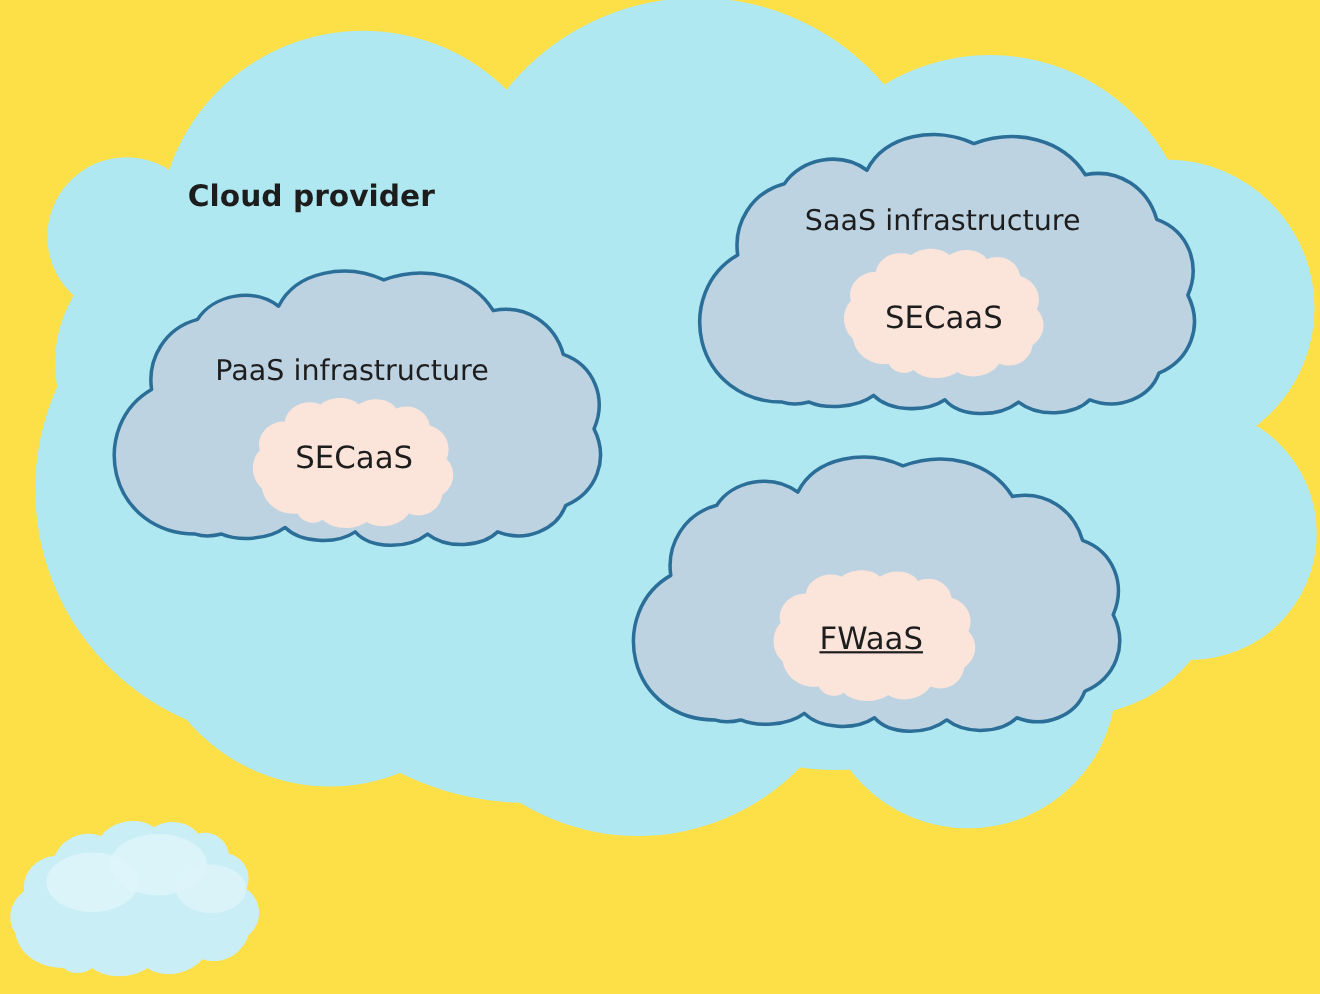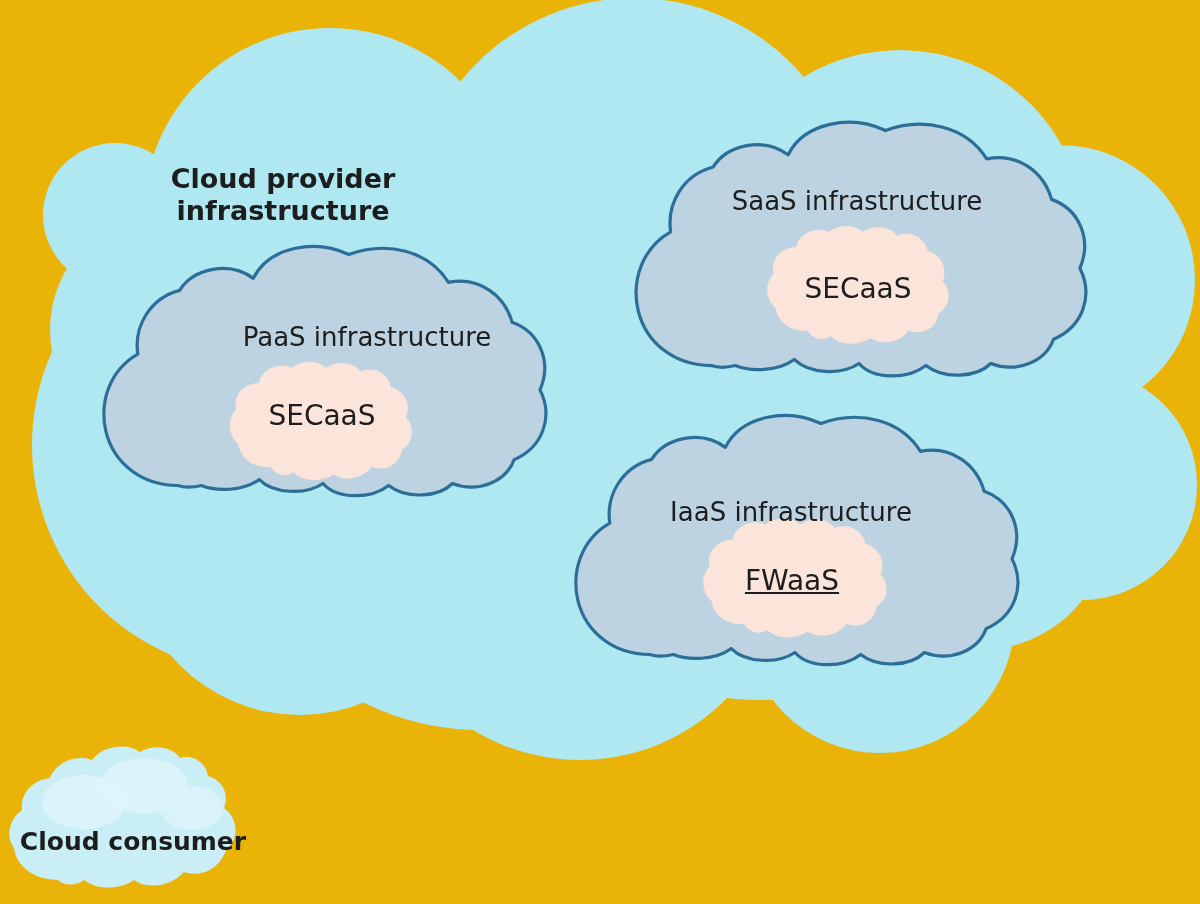--- a/index.html
+++ b/index.html
@@ -1,20 +1,20 @@
 <!DOCTYPE html>
 <html><head>
 <meta charset="utf-8">
 <style>
   html, body { margin: 0; padding: 0; background: #ffffff; }
   .stage {
     position: relative;
     width: 1200px;
     height: 904px;
-    background: #eab308;
+    background: #fde047;
     overflow: hidden;
     font-family: "DejaVu Sans", "Liberation Sans", sans-serif;
   }
   .stage svg.diagram {
     position: absolute;
     left: 0; top: 0;
     width: 1200px; height: 904px;
     display: block;
   }
   .lbl {
@@ -123,27 +123,24 @@
         C 70,146 58,146 52,140
         Z" fill="#c9eef5"></path>
       <ellipse opacity="0.85" cx="78" cy="62" rx="42" ry="27" fill="#def4fa"></ellipse>
       <ellipse opacity="0.85" cx="138" cy="46" rx="44" ry="28" fill="#def4fa"></ellipse>
       <ellipse opacity="0.75" cx="186" cy="68" rx="32" ry="22" fill="#def4fa"></ellipse>
     </g>
   </svg>
 
   <div class="lbl title bold" style="left:283px; top:163px;">
     <div>Cloud provider</div>
-    <div>infrastructure</div>
   </div>
 
-  <div class="lbl" style="left:320px; top:322px;margin-left:47px;">PaaS infrastructure</div>
+  <div class="lbl" style="left:320px; top:322px;">PaaS infrastructure</div>
   <div class="lbl service" style="left:322px; top:399px;">SECaaS</div>
 
   <div class="lbl" style="left:857px; top:186px;">SaaS infrastructure</div>
   <div class="lbl service" style="left:858px; top:272px;">SECaaS</div>
 
-  <div class="lbl" style="left:791px; top:497px;">IaaS infrastructure</div>
   <div class="lbl service" style="left:792px; top:564px;text-decoration:underline;">FWaaS</div>
 
-  <div class="lbl consumer bold" style="left:133px; top:827px;">Cloud consumer</div>
 
 </div>
 
 </body></html>

